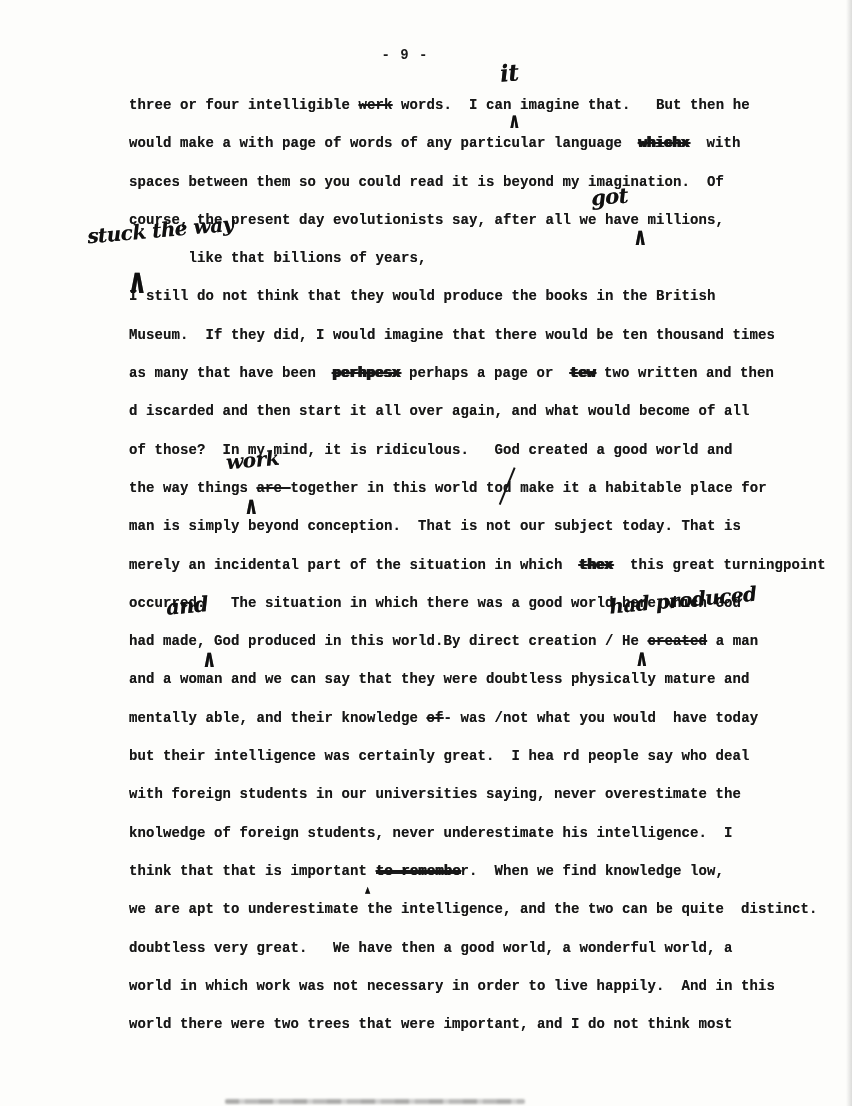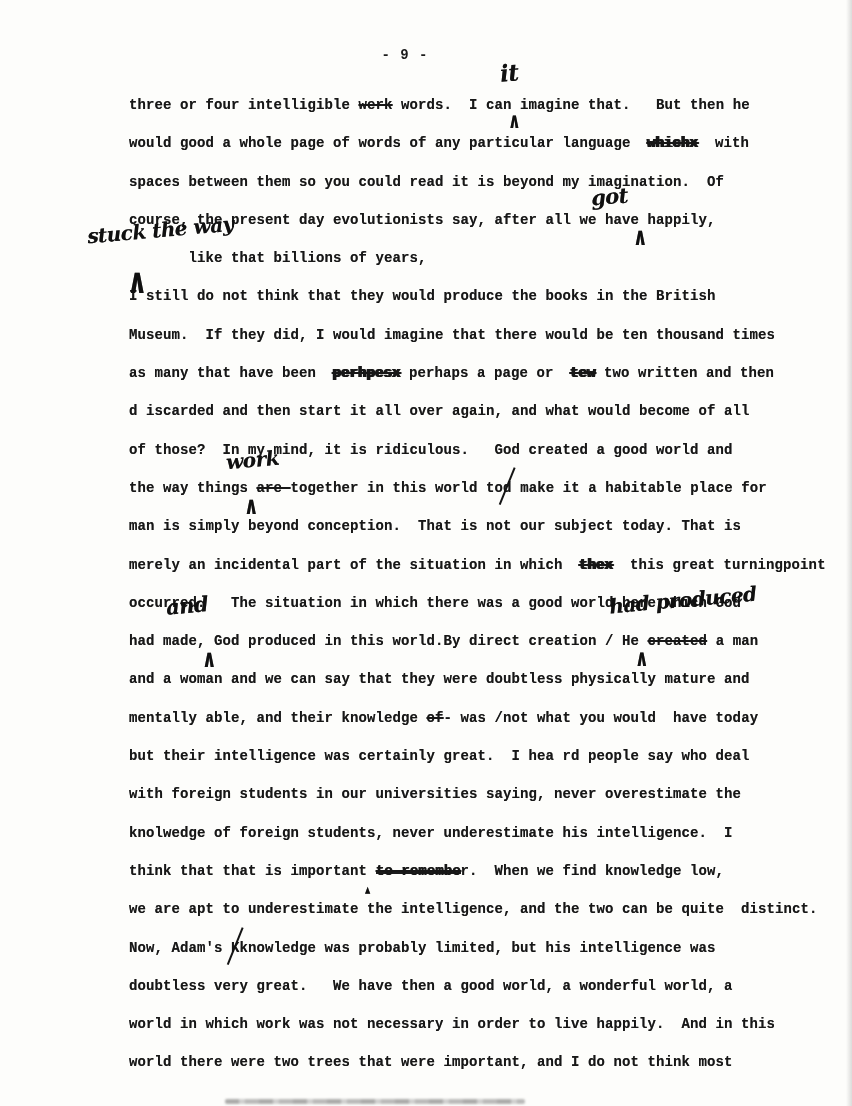--- a/index.html
+++ b/index.html
@@ -78,41 +78,40 @@
     background:linear-gradient(to right,rgba(0,0,0,0) 0%,rgba(120,120,120,0.25) 100%);
   }
 </style>
 </head>
 <body>
 
 <div class="page">
   <div class="page-number">- 9 -</div>
   <div class="textblock" id="textblock">
       <div class="line"><span>three or four intelligible </span><span class="st">werk</span><span> words.  I can</span><span class="ins"><span class="hand" style="left: -12px; top: -48px; font-size: 23px;">it</span><span class="caret" style="left: -4px; top: 2px; font-size: 15px;">∧</span></span><span> imagine that.   But then he</span></div>
-      <div class="line"><span>would good a whole page of words of any particular language </span><span class="xst">whichx</span><span>  with</span></div>
+      <div class="line"><span>would make a with page of words of any particular language </span><span class="xst">whichx</span><span>  with</span></div>
       <div class="line"><span>spaces between them so you could read it is beyond my imagination.  Of</span></div>
-      <div class="line"><span>course, the present day evolutionists say, after all we have</span><span class="ins"><span class="hand" style="left: -48px; top: -38px; font-size: 21px;">got</span><span class="caret" style="left: -6px; top: 1px; font-size: 17px;">∧</span></span><span> happily,</span></div>
+      <div class="line"><span>course, the present day evolutionists say, after all we have</span><span class="ins"><span class="hand" style="left: -48px; top: -38px; font-size: 21px;">got</span><span class="caret" style="left: -6px; top: 1px; font-size: 17px;">∧</span></span><span> millions,</span></div>
       <div class="line"><span class="ins"><span class="hand" style="left: -42px; top: -42px; font-size: 20px;">stuck the way</span><span class="caret" style="left: -2px; top: 2px; font-size: 24px;">∧</span></span><span>       like that billions of years,</span></div>
       <div class="line"><span>I still do not think that they would produce the books in the British</span></div>
       <div class="line"><span>Museum.  If they did, I would imagine that there would be ten thousand times</span></div>
       <div class="line"><span>as many that have been </span><span class="xst">perhpesx</span><span> perhaps a page or </span><span class="xst">tew</span><span> two written and then</span></div>
       <div class="line"><span>d iscarded and then start it all over again, and what would become of all</span></div>
       <div class="line"><span>of those?  In my mind, it is ridiculous.   God created a good world and</span></div>
       <div class="line"><span>the way things</span><span class="ins"><span class="hand" style="left: -22px; top: -42px; font-size: 20px;">work</span><span class="caret" style="left: -4px; top: 2px; font-size: 17px;">∧</span></span><span> </span><span class="st">are-</span><span>together in this world to</span><span class="sl">d</span><span> make it a habitable place for</span></div>
       <div class="line"><span>man is simply beyond conception.  That is not our subject today. That is</span></div>
       <div class="line"><span>merely an incidental part of the situation in which </span><span class="xst">thex</span><span>  this great turningpoint</span></div>
       <div class="line"><span>occurred.   The situation in which there was a good world here which God</span></div>
       <div class="line"><span>had made,</span><span class="ins"><span class="hand" style="left: -40px; top: -50px; font-size: 21px;">and</span><span class="caret" style="left: -4px; top: 2px; font-size: 17px;">∧</span></span><span> God produced in this world.By direct creation / He</span><span class="ins"><span class="hand" style="left: -30px; top: -55px; font-size: 20px;">had produced</span><span class="caret" style="left: -4px; top: 2px; font-size: 16px;">∧</span></span><span> </span><span class="st">created</span><span> a man</span></div>
       <div class="line"><span>and a woman and we can say that they were doubtless physically mature and</span></div>
       <div class="line"><span>mentally able, and their knowledge </span><span class="st">of</span><span>- was /not what you would  have today</span></div>
       <div class="line"><span>but their intelligence was certainly great.  I hea rd people say who deal</span></div>
       <div class="line"><span>with foreign students in our universities saying, never overestimate the</span></div>
       <div class="line"><span>knolwedge of foreign students, never underestimate his intelligence.  I</span></div>
       <div class="line"><span>think that that is important</span><span class="ins"><span class="caret" style="left: -2px; top: 7px; font-size: 10px;">▴</span></span><span> </span><span class="hst">te remembe</span><span>r.  When we find knowledge low,</span></div>
       <div class="line"><span>we are apt to underestimate the intelligence, and the two can be quite  distinct.</span></div>
-      <div class="line"><span>Now, Adam's </span><span class="sl">K</span><span>knowledge was probably limited, but his intelligence was</span></div>
       <div class="line"><span>doubtless very great.   We have then a good world, a wonderful world, a</span></div>
       <div class="line"><span>world in which work was not necessary in order to live happily.  And in this</span></div>
       <div class="line"><span>world there were two trees that were important, and I do not think most</span></div>
     </div>
   <div class="artifact-bottom"></div>
   <div class="scan-edge"></div>
 </div>
 
 </body></html>

